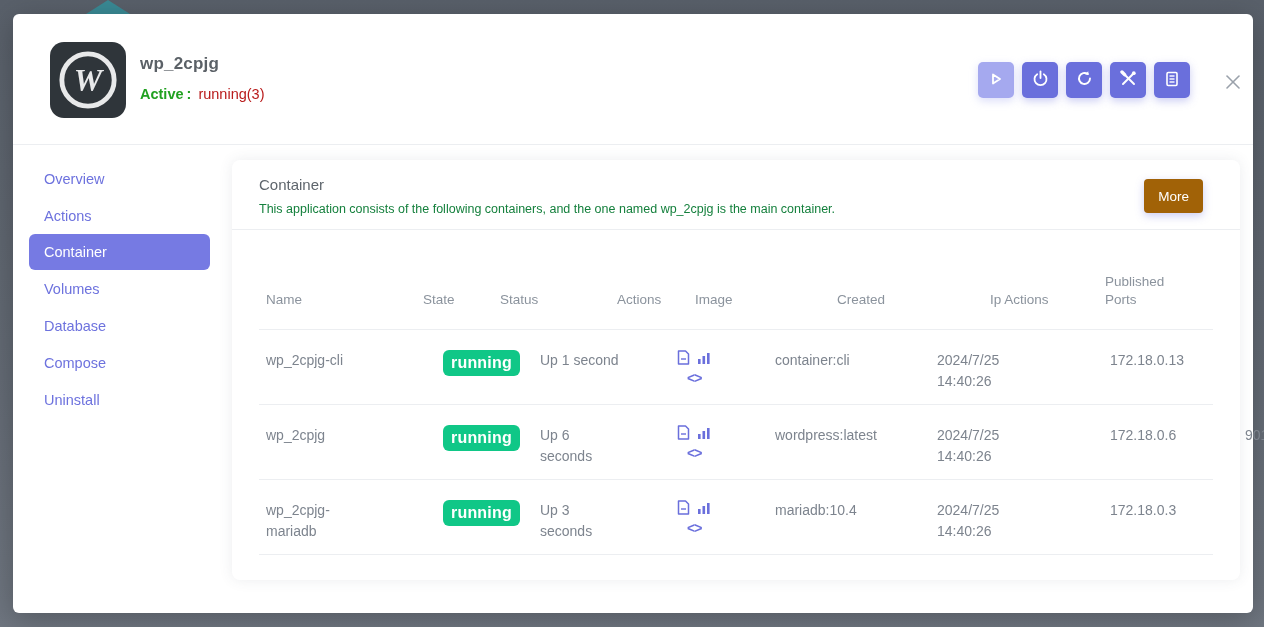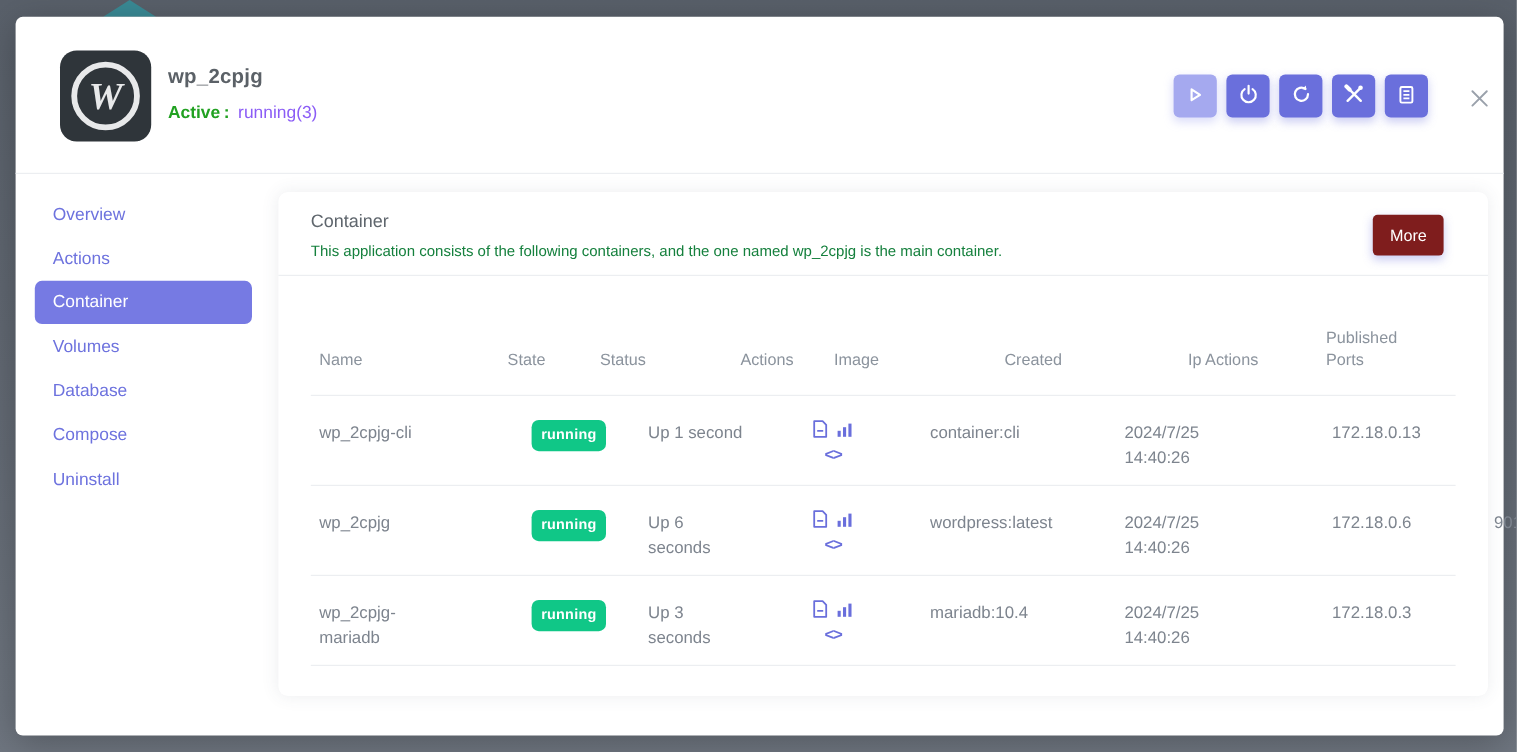--- a/index.html
+++ b/index.html
@@ -23,21 +23,21 @@
   
   .mheader { position:absolute; left:0; top:0; width:100%; height:131px; border-bottom:1px solid #eceef1; }
   .applogo {
     position:absolute; left:37px; top:28px; width:76px; height:76px;
     background:#2f353a; border-radius:14px; display:flex; align-items:center; justify-content:center;
   }
   .app-title { position:absolute; left:127px; top:40px; font-size:17px; font-weight:bold; color:#5b6167; letter-spacing:.2px; }
   .app-status { position:absolute; left:127px; top:72px; font-size:14.5px; }
   .st-label { color:#21a121; font-weight:bold; }
   .st-sep   { color:#21a121; font-weight:bold; margin:0 3px; }
-  .st-value { color:#8b5cf6;margin-top:24px; }
+  .st-value { color:#b91c1c;margin-top:24px; }
   .hbtns { position:absolute; left:965px; top:48px; display:flex; gap:8px; }
   .hbtn {
     width:36px; height:36px; border:none; border-radius:5px; background:#6a6fdc;
     display:flex; align-items:center; justify-content:center; cursor:pointer;
     box-shadow:0 3px 8px rgba(106,111,220,.35);
   }
   .hbtn.disabled { background:#a5a9ef; box-shadow:0 3px 8px rgba(165,169,239,.4); }
   .close-x { position:absolute; left:1209px; top:57px; width:22px; height:22px; cursor:pointer; display:flex; align-items:center; justify-content:center; }
   
   .sidebar { position:absolute; left:0; top:146px; width:219px; }
@@ -52,41 +52,41 @@
   
   .card {
     position:absolute; left:219px; top:146px; width:1008px; height:420px;
     background:#fff; border-radius:8px; box-shadow:0 0 14px rgba(70,80,95,.10);
   }
   .card-head { position:relative; height:70px; border-bottom:1px solid #eceef1; }
   .card-title { position:absolute; left:27px; top:16px; font-size:15px; color:#5f666d; }
   .card-desc  { position:absolute; left:27px; top:42px; font-size:12.5px; color:#15803d; }
   .more-btn {
     position:absolute; right:37px; top:19px; height:34px; padding:0 14px;
-    background:#7f1d1d; color:#fff; border:none; border-radius:4px; font-size:13.5px;
+    background:#a16207; color:#fff; border:none; border-radius:4px; font-size:13.5px;
     cursor:pointer; box-shadow:0 3px 8px rgba(106,111,220,.35);
     font-family:"Liberation Sans", sans-serif;
   }
   
   .tbl { margin:0 27px; width:954px; }
   .trow {
     display:grid;
     grid-template-columns:157px 77px 117px 78px 142px 153px 115px 1fr;
     border-bottom:1px solid #eceef1;
   }
   .trow.head { height:100px; align-items:end; }
   .th { padding:0 0 20px 7px; font-size:13.5px; color:#8b939d; line-height:18px; }
   .th.ports-h { max-width:80px; }
   .trow.body { min-height:75px;gap:20px; }
   .td { padding:20px 0 12px 7px; font-size:14px; color:#7d848e; line-height:21px; }
   .td.name { max-width:120px; overflow-wrap:break-word; }
   .td.status { max-width:91px; }
   .td.created { max-width:97px; }
   .badge {
-    display:inline-block; background:#10c787; color:#fff; font-size:12px; font-weight:bold;
+    display:inline-block; background:#10c787; color:#fff; font-size:16px; font-weight:bold;
     padding:2px 8px 3px; border-radius:6px; letter-spacing:.2px;
   }
   .acts { display:flex; flex-direction:column; }
   .acts-line1 { display:flex; align-items:flex-end; gap:7px; }
   .acts-line2 { margin:3px 0 0 10px; color:#6a6fdc; font-size:14px; font-weight:bold; letter-spacing:-1px; cursor:pointer; }
   .aicon { cursor:pointer; display:inline-flex; }
   .tail-space { height:25px; }
 </style>
 </head>
 <body>

